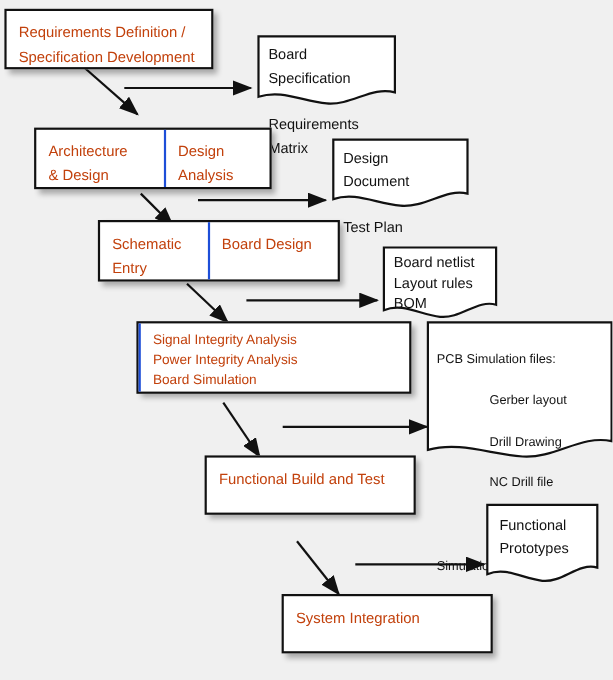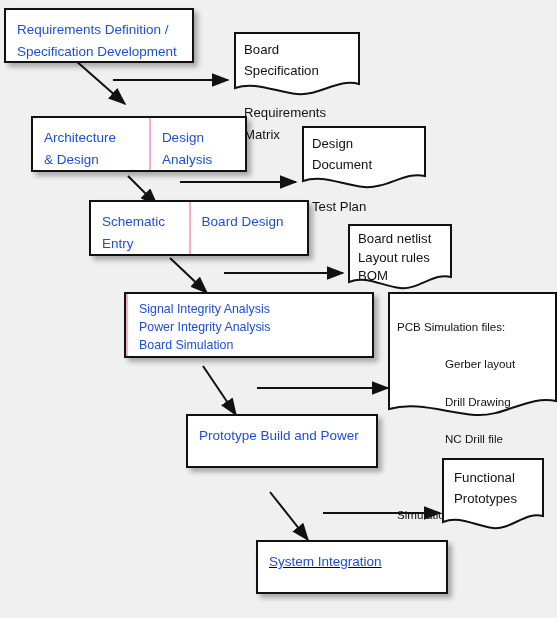--- a/index.html
+++ b/index.html
@@ -26,29 +26,29 @@
     box-shadow: 4px 4px 5px rgba(0,0,0,0.30);
     display: flex;
     flex-direction: row;
     z-index: 5;
   }
   .cell {
     box-sizing: border-box;
     padding: 9px 11px 2px 11px;
     font-size: 13.5px;
     line-height: 1.62;
-    color: #1d4ed8;
+    color: #c2410c;
     display: flex;
     flex-direction: column;
     justify-content: flex-start;
     white-space: pre-line;
     flex: 1 1 auto;
   }
   .cell.divider {
-    border-left: 2px solid #f9a8d4;
+    border-left: 2px solid #1d4ed8;
   }
   .cell.small {
     font-size: 12.4px;
     line-height: 1.45;
     padding-top: 7px;
   }
   
   .docshape {
     position: absolute;
     z-index: 4;
@@ -137,24 +137,24 @@
     <div class="cell divider">Board Design</div>
   </div>
 
   <div class="pbox" style="left:124px; top:292px; width:250px; height:66px;">
     <div class="cell divider small">Signal Integrity Analysis
 Power Integrity Analysis
 Board Simulation</div>
   </div>
 
   <div class="pbox" style="left:186px; top:414px; width:192px; height:54px;">
-    <div class="cell">Prototype Build and Power</div>
-  </div>
-
-  <div class="pbox" style="left:256px; top:540px; width:192px; height:54px;text-decoration:underline;">
+    <div class="cell">Functional Build and Test</div>
+  </div>
+
+  <div class="pbox" style="left:256px; top:540px; width:192px; height:54px;">
     <div class="cell">System Integration</div>
   </div>
 
   <div class="docshape" style="left:234px; top:32px; width:100px; height:67px;padding-left:10px;">
     <svg width="126" height="67" viewBox="0 0 126 67">
       <path d="M1,1 L125,1 L125,52 C104,46 86,64 63,62 C41,60 22,49 1,56 Z" fill="#ffffff" stroke="#111111" stroke-width="2"></path>
     </svg>
     <div class="doctext" style="padding:7px 10px; width:126px;">Board Specification
 
 Requirements Matrix</div>

